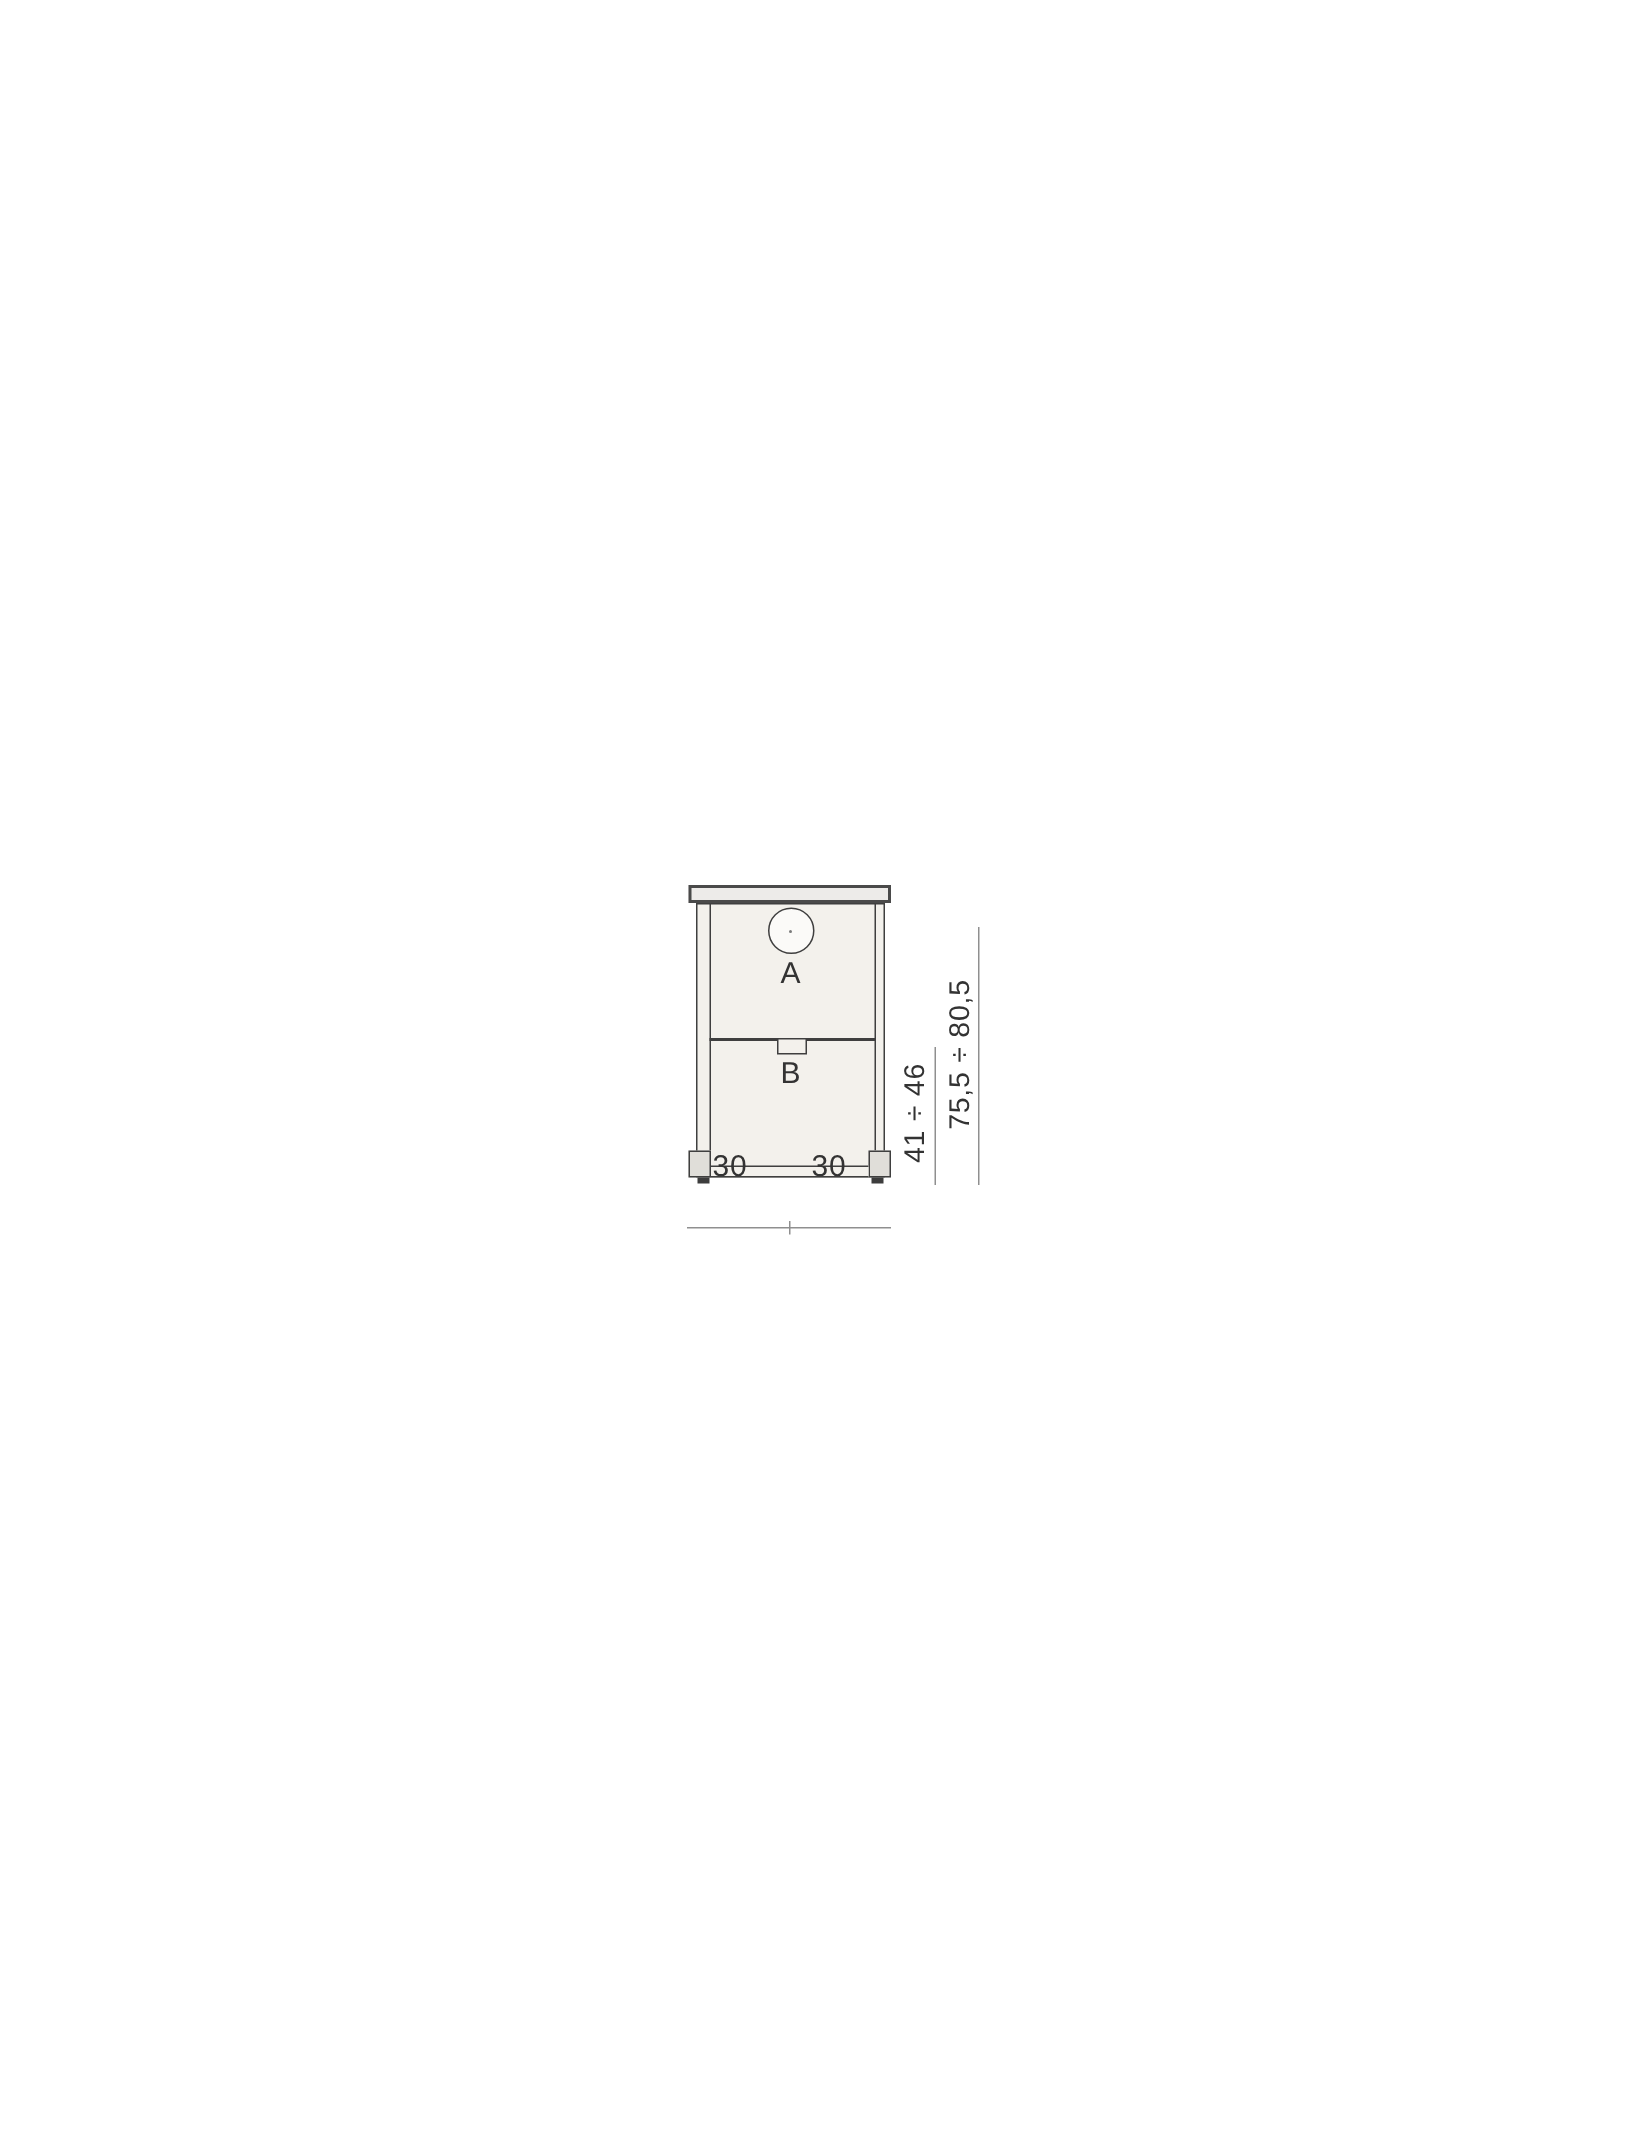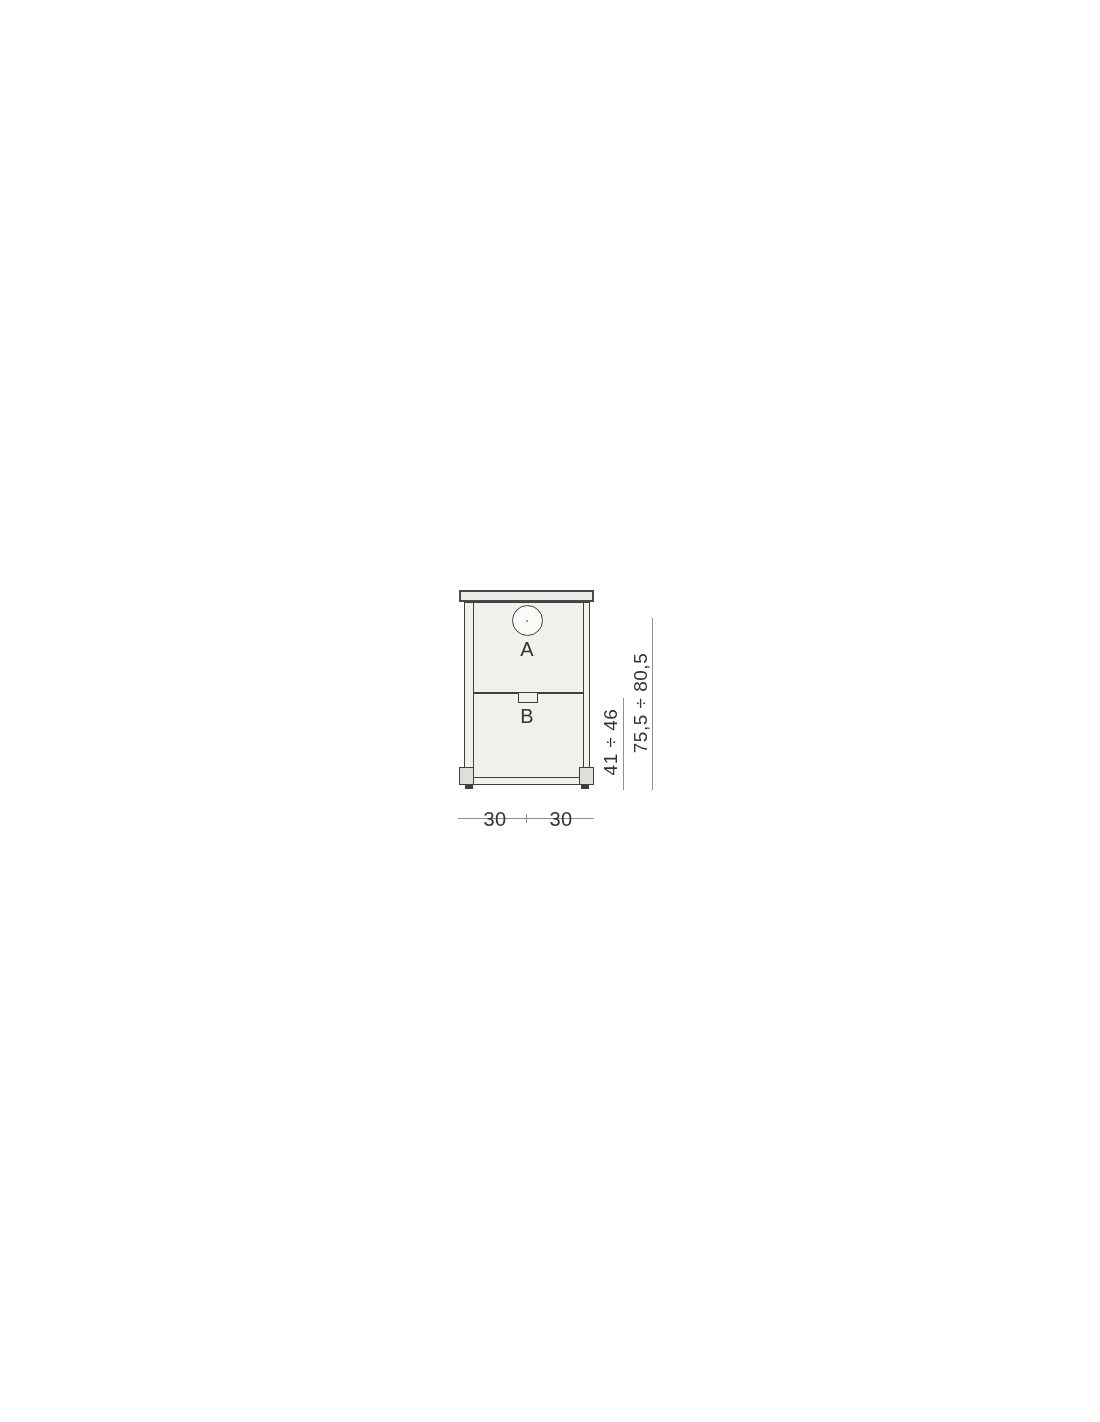--- a/index.html
+++ b/index.html
@@ -107,21 +107,21 @@
     letter-spacing: 0.5px;
     white-space: nowrap;
   }
   .dim-text-vert {
     height: 22px; line-height: 22px; text-align: center;
     transform: rotate(-90deg);
   }
   .dim-lower { left: 551px; top: 731px; width: 120px; }
   .dim-total { left: 571px; top: 692px; width: 140px; }
   .dim-w {
-    top: 808px; width: 40px; text-align: center;
+    top: 767px; width: 40px; 
     font-size: 20px;
   }
   .dim-w-left  { left: 475px; }
   .dim-w-right { left: 541px; }
 </style>
 </head>
 <body>
 
 <div class="page">
 

